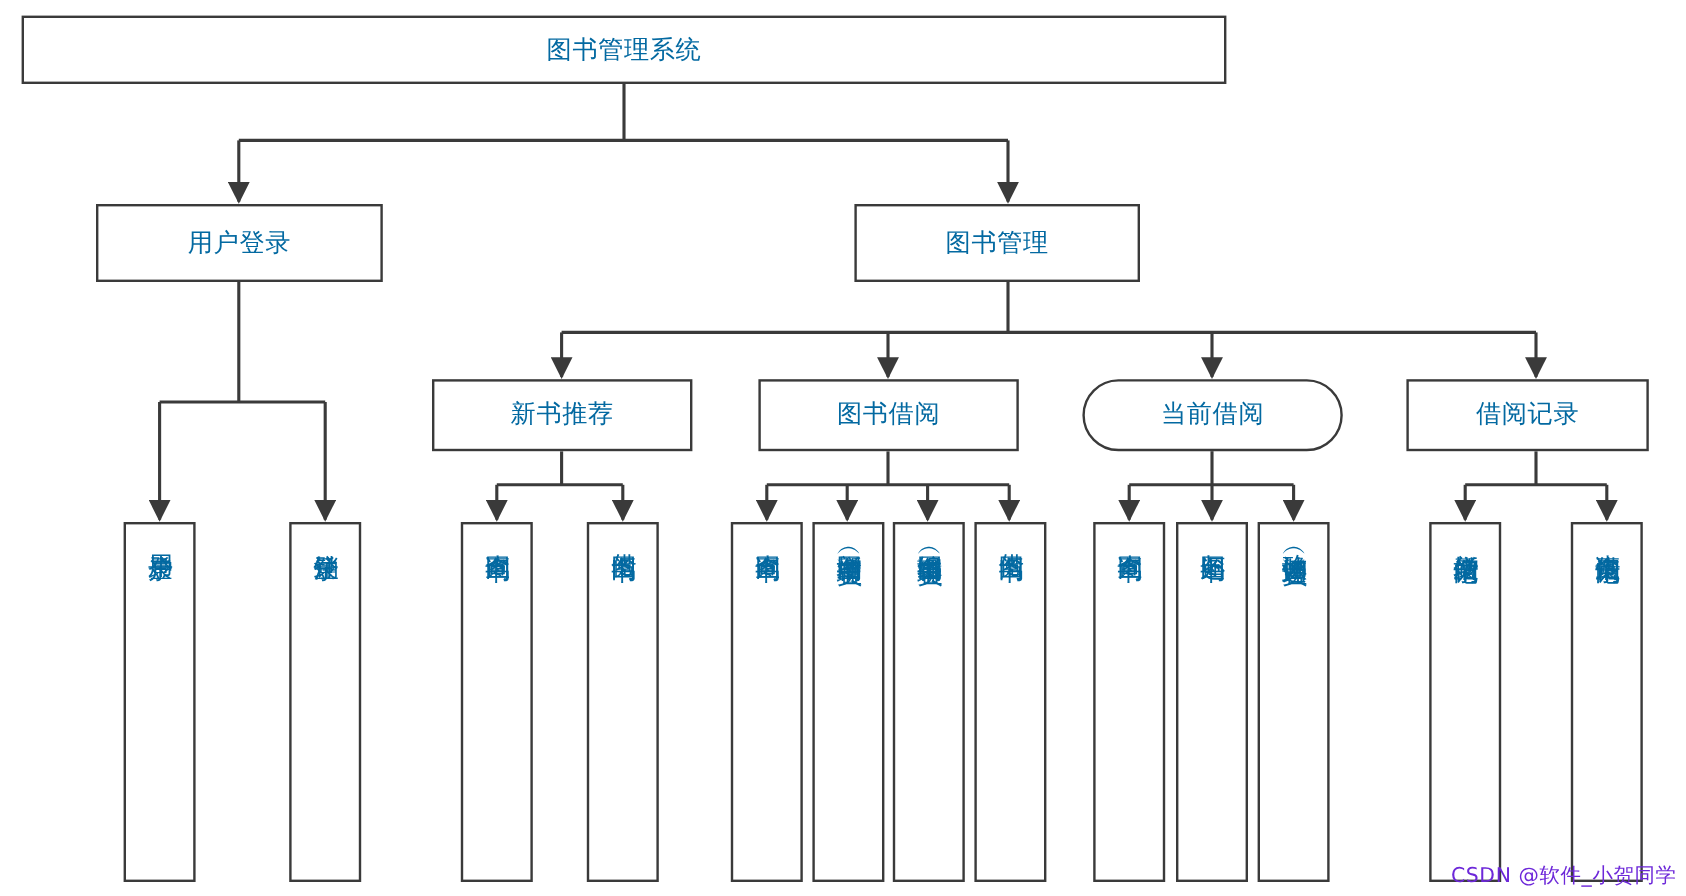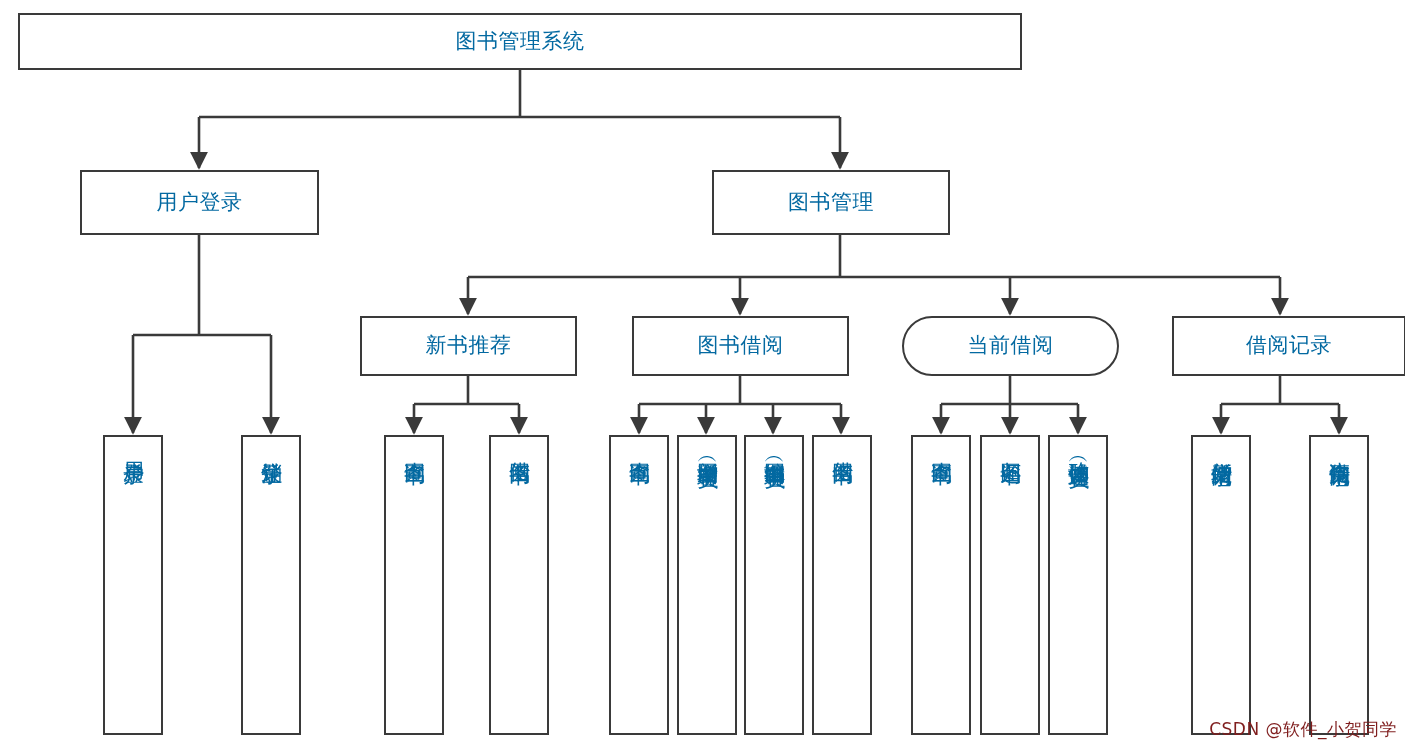--- a/index.html
+++ b/index.html
@@ -52,21 +52,21 @@
     font-size: 21px;
     line-height: 1.22;
     letter-spacing: 1px;
     white-space: nowrap;
   }
   .watermark {
     position: absolute;
     right: 8px;
     bottom: 6px;
     font-size: 17px;
-    color: #7f1d1d;
+    color: #6d28d9;
     white-space: nowrap;
     z-index: 5;
     letter-spacing: 0.5px;
   }
 </style>
 </head>
 <body>
 
 <div id="canvas">
 
@@ -135,21 +135,21 @@
 
   <div class="node h" style="left:360px; top:316px; width:217px; height:60px;">
     <span class="label">新书推荐</span>
   </div>
   <div class="node h" style="left:632px; top:316px; width:217px; height:60px;">
     <span class="label">图书借阅</span>
   </div>
   <div class="node h" style="left:902px; top:316px; width:217px; height:60px;border-radius:30px;">
     <span class="label">当前借阅</span>
   </div>
-  <div class="node h" style="left:1172px; top:316px; width:234px; height:60px;">
+  <div class="node h" style="left:1172px; top:316px; width:202px; height:60px;">
     <span class="label">借阅记录</span>
   </div>
 
   <div class="node v" style="left:103px; top:435px; width:60px; height:300px;">
     <span class="label">用户登录</span>
   </div>
   <div class="node v" style="left:241px; top:435px; width:60px; height:300px;">
     <span class="label">注销登录</span>
   </div>
 

